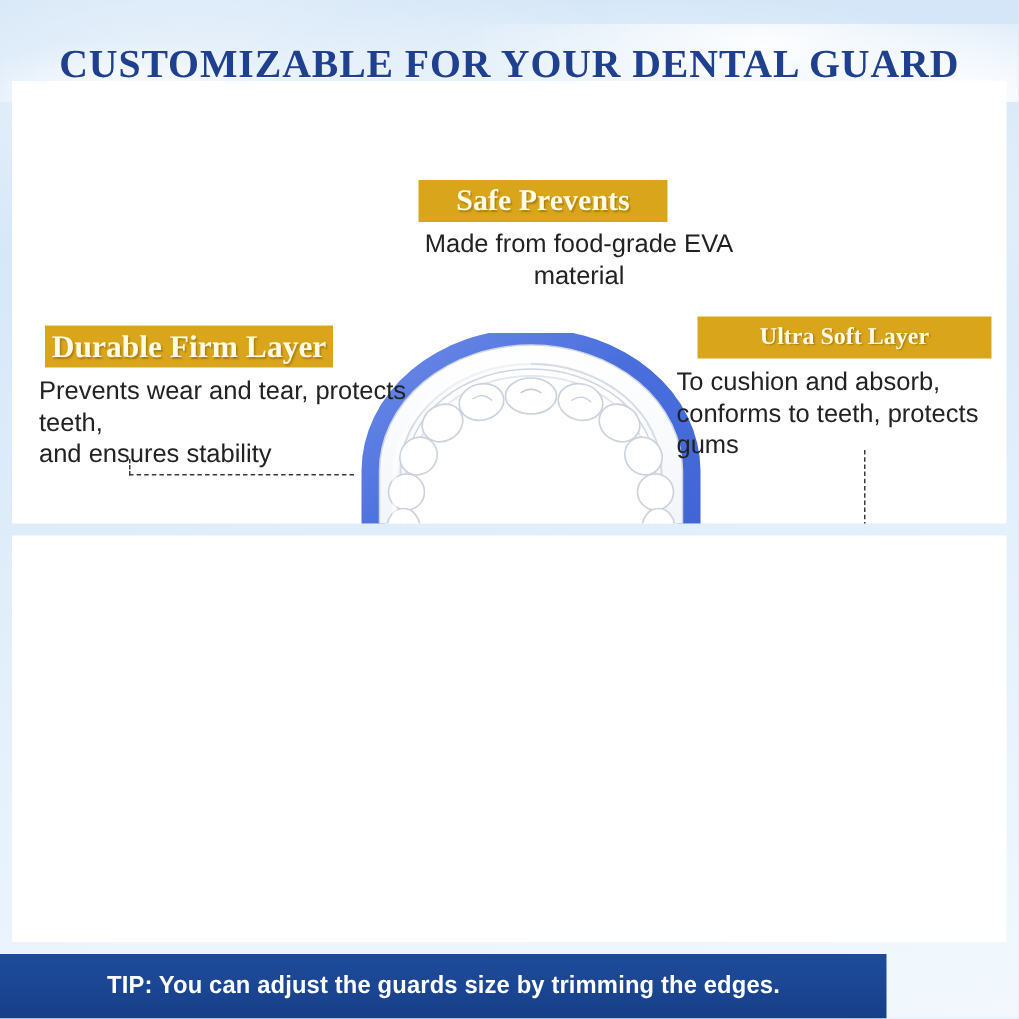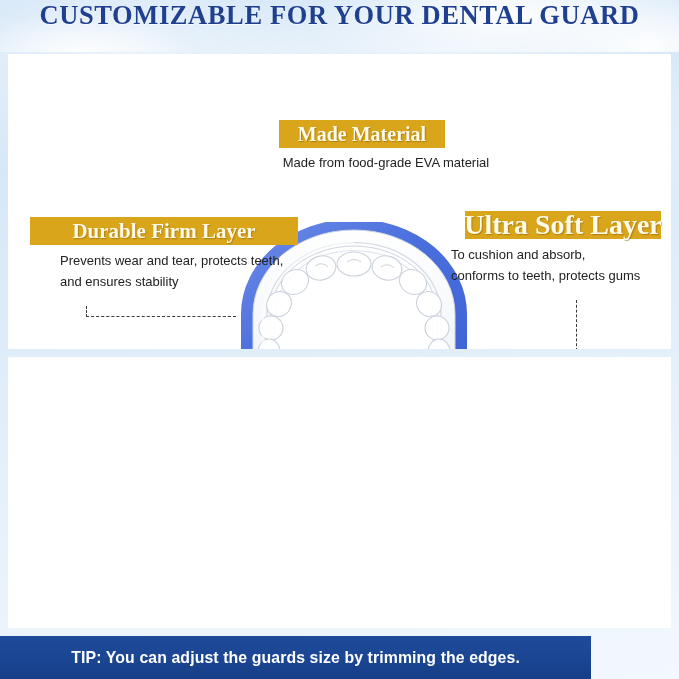--- a/index.html
+++ b/index.html
@@ -10,22 +10,22 @@
   }
   .page{
     position:relative;width:679px;height:679px;
     background:
       radial-gradient(ellipse 520px 220px at 62% 18%, rgba(255,255,255,.85) 0%, rgba(255,255,255,0) 62%),
       radial-gradient(ellipse 420px 180px at 18% 8%, rgba(255,255,255,.55) 0%, rgba(255,255,255,0) 70%),
       linear-gradient(170deg,#cfe3f6 0%,#dcebf9 38%,#e8f2fb 70%,#f2f8fd 100%);
   }
   
   .header{
-    position:absolute;left:0;top:0;width:679px;height:52px;
-    display:flex;justify-content:center;
+    position:absolute;left:0;top:16px;width:679px;height:52px;
+    display:flex;align-items:center;justify-content:center;
     overflow:hidden;
   }
   .header .swirl{
     position:absolute;border-radius:50%;
     background:radial-gradient(ellipse at center, rgba(255,255,255,.95) 0%, rgba(255,255,255,0) 70%);
     pointer-events:none;
   }
   .header .s1{left:300px;top:-60px;width:420px;height:150px;}
   .header .s2{left:520px;top:-10px;width:260px;height:110px;}
   .header .s3{left:-40px;top:10px;width:240px;height:90px;}
@@ -50,32 +50,32 @@
     background:#d9a51b;
     color:#fffbe8;
     font-family:"Liberation Serif",serif;
     font-weight:bold;
     display:flex;align-items:center;justify-content:center;
     text-shadow:1px 1px 1px rgba(120,80,0,.45);
     white-space:nowrap;
     box-sizing:border-box;
   }
   #label-safe{left:271px;top:66px;width:166px;height:28px;font-size:20px;}
-  #label-firm{left:22px;top:163px;width:268px;height:28px;font-size:21px;}
-  #label-ultra{left:457px;top:157px;width:196px;height:28px;font-size:28px;}
+  #label-firm{left:22px;top:163px;width:192px;height:28px;font-size:21px;}
+  #label-ultra{left:457px;top:157px;width:196px;height:28px;font-size:16px;}
 
   .desc{
     position:absolute;
     color:#222;
-    font-size:13px;
+    font-size:17px;
     line-height:21px;
     white-space:pre-line;
   }
   #desc-safe{left:248px;top:98px;width:260px;text-align:center;}
-  #desc-firm{left:18px;top:196px;width:268px;text-align:left;margin-left:34px;}
+  #desc-firm{left:18px;top:196px;width:268px;text-align:left;}
   #desc-ultra{left:443px;top:190px;width:226px;text-align:left;}
 
   
   .dash-h{
     position:absolute;height:0;
     border-top:1.6px dashed #3a3a3a;
   }
   .dash-v{
     position:absolute;width:0;
     border-left:1.6px dashed #3a3a3a;
@@ -156,21 +156,21 @@
       </g>
 
       <rect x="18" y="140" width="33" height="28" fill="url(#blueRim)"></rect>
       <rect x="211" y="140" width="33" height="28" fill="url(#blueRim)"></rect>
       <rect x="23" y="146" width="23" height="16" fill="none" stroke="#7e99ef" stroke-width="1.2" rx="2"></rect>
       <rect x="216" y="146" width="23" height="16" fill="none" stroke="#7e99ef" stroke-width="1.2" rx="2"></rect>
 
       <path d="M40 150 L40 94 A91 76 0 0 1 131 20" fill="none" stroke="#ffffff" stroke-width="3" opacity=".6"></path>
     </svg>
 
-    <div class="gold-label" id="label-safe">Made Material</div>
+    <div class="gold-label" id="label-safe">Safe Prevents</div>
     <div class="desc" id="desc-safe">Made from food-grade EVA material</div>
 
     <div class="gold-label" id="label-firm">Durable Firm Layer</div>
     <div class="desc" id="desc-firm">Prevents wear and tear, protects teeth,
 and ensures stability</div>
 
     <div class="gold-label" id="label-ultra">Ultra Soft Layer</div>
     <div class="desc" id="desc-ultra">To cushion and absorb,
 conforms to teeth, protects gums</div>
 

